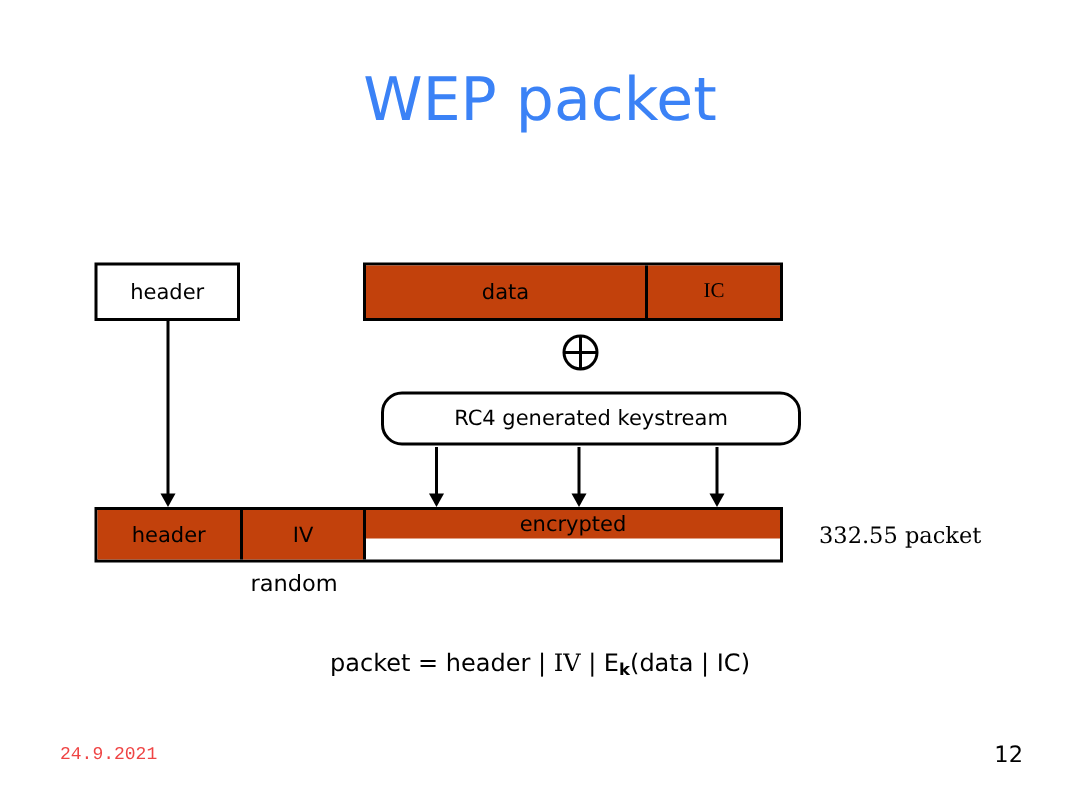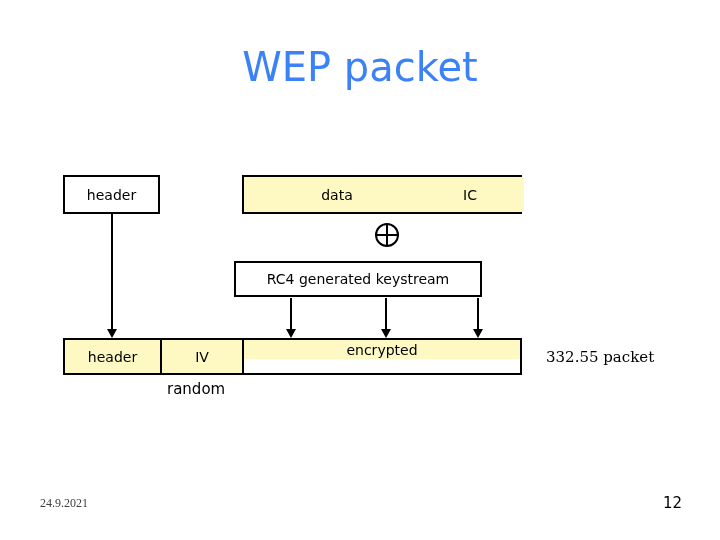--- a/index.html
+++ b/index.html
@@ -45,54 +45,54 @@
     font-family: "DejaVu Sans", sans-serif;
     font-size: 14px;
     line-height: 16px;
     color: #000000;
     white-space: nowrap;
   }
   
   .cell {
     position: absolute;
     box-sizing: border-box;
-    background: #fef9c3;
+    background: #c2410c;
     display: flex;
     align-items: center;
     justify-content: center;
     font-family: "DejaVu Sans", sans-serif;
     font-size: 14px;
     line-height: 16px;
     color: #000000;
     white-space: nowrap;
   }
   .divider {
     position: absolute;
     width: 2px;
     background: #000000;
   }
 
   
   #box-header-top   { left: 63px;  top: 175px; width: 97px;  height: 39px; }
   #bar-data-ic      { left: 242px; top: 175px; width: 280px; height: 39px; }
   #cell-data        { left: 0px;   top: 0px;   width: 186px; height: 35px; }
-  #cell-ic          { left: 172px; top: 0px;   width: 108px;  height: 35px; }
+  #cell-ic          { left: 188px; top: 0px;   width: 88px;  height: 35px; font-family: Liberation Serif, serif; }
   #divider-data-ic  { left: 186px; top: 0px;   height: 35px; }
 
   
   #xor-symbol {
     position: absolute;
     left: 374px;
     top: 222px;
     width: 26px;
     height: 26px;
   }
 
   
-  #box-keystream { left: 234px; top: 261px; width: 248px; height: 36px; }
+  #box-keystream { left: 254px; top: 261px; width: 280px; height: 36px; border-radius: 14px; }
 
   
   #bar-bottom      { left: 63px;  top: 338px; width: 459px; height: 37px; }
   #cell-header-bot { left: 0px;   top: 0px;   width: 95px;  height: 33px; }
   #cell-iv         { left: 97px;  top: 0px;   width: 80px;  height: 33px; }
   #cell-encrypted  { left: 179px; top: 0px;   width: 276px; height: 19px; }
   #divider-hdr-iv  { left: 95px;  top: 0px;   height: 33px; }
   #divider-iv-enc  { left: 177px; top: 0px;   height: 33px; }
 
   
@@ -158,24 +158,24 @@
     vertical-align: baseline;
     position: relative;
     top: 3px;
   }
 
   
   #footer-date {
     position: absolute;
     left: 40px;
     top: 496px;
-    font-family: Liberation Serif, serif;
+    font-family: Liberation Mono, monospace;
     font-size: 12px;
     line-height: 14px;
-    color: #404040;
+    color: #ef4444;
     white-space: nowrap;
   }
   #footer-page {
     position: absolute;
     right: 38px;
     top: 496px;
     font-family: "DejaVu Sans", sans-serif;
     font-size: 15px;
     line-height: 14px;
     color: #000000;
@@ -236,17 +236,26 @@
     <div class="divider" id="divider-iv-enc"></div>
     <div class="cell" id="cell-encrypted">
       <span>encrypted</span>
     </div>
   </div>
 
   <div class="free-label" id="label-802">332.55 packet</div>
 
   <div class="free-label" id="label-random">random</div>
 
+  <div class="free-label" id="formula">
+    <span>packet</span>
+    <span>=</span>
+    <span>header</span>
+    <span>|</span>
+    <span class="serif">IV</span>
+    <span>|</span>
+    <span><span>E</span><sub>k</sub><span>(data | IC)</span></span>
+  </div>
 
   <div id="footer-date">24.9.2021</div>
   <div id="footer-page">12</div>
 
 </div>
 
 </body></html>

